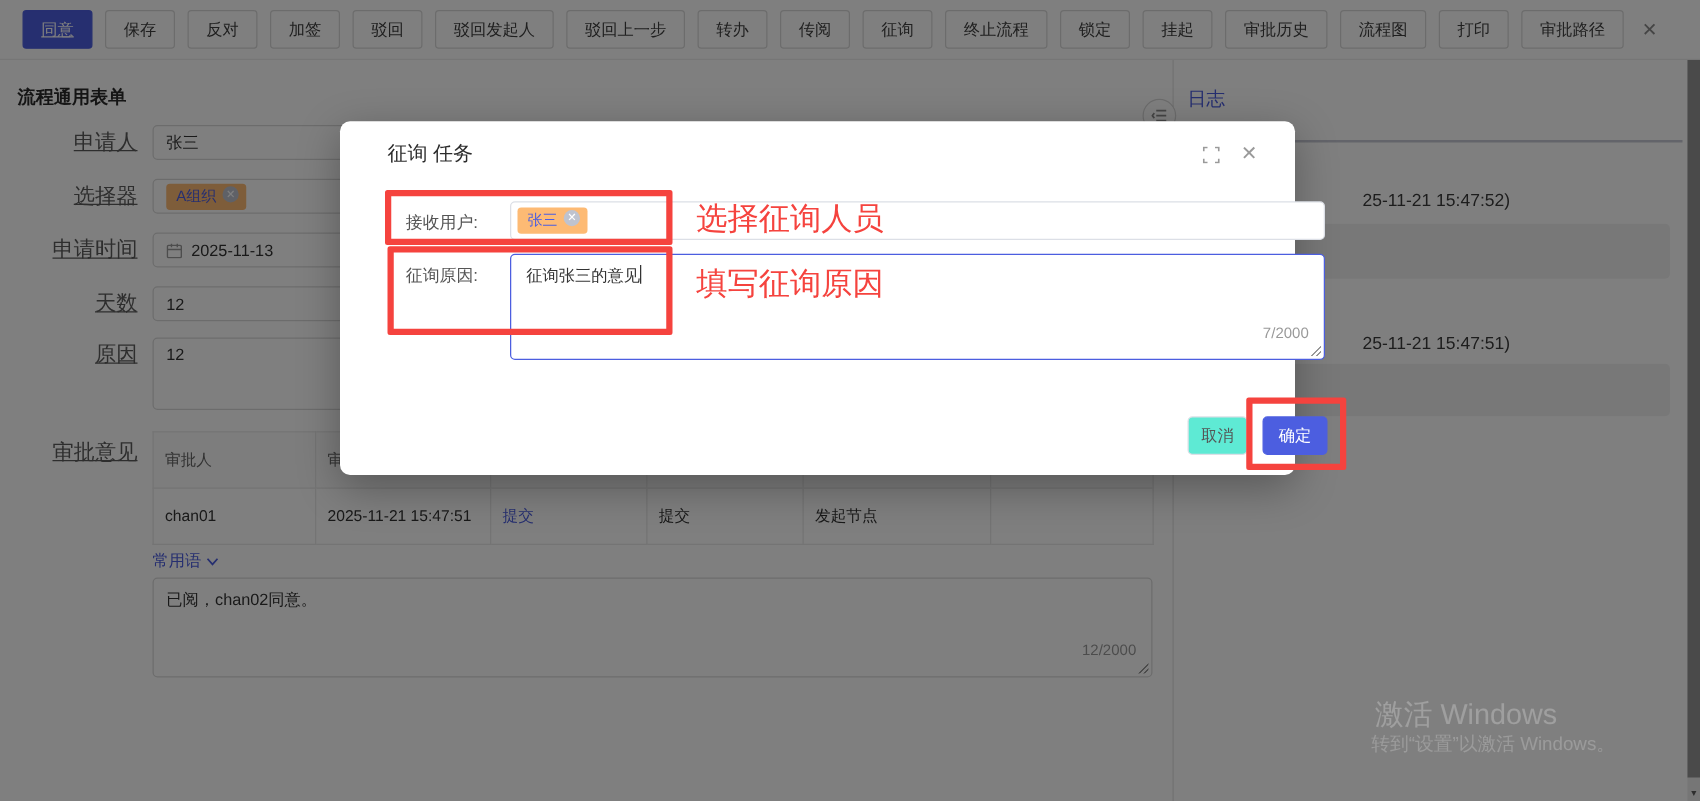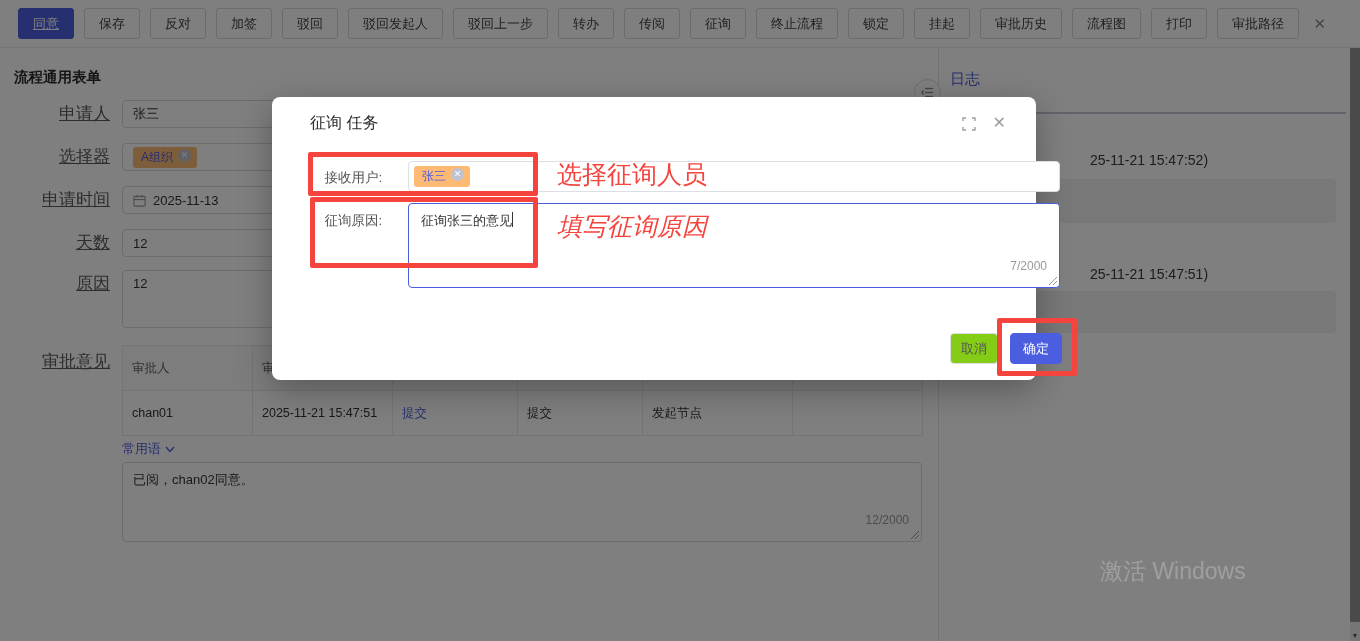--- a/index.html
+++ b/index.html
@@ -67,31 +67,31 @@
   #modal-title{position:absolute;left:38px;top:16px;font-size:16px;color:#2b2b2b;}
   #modal-fullscreen{position:absolute;right:60px;top:20px;cursor:pointer;display:flex;}
   #modal-close{position:absolute;right:30px;top:16px;font-size:16px;color:#9a9a9a;cursor:pointer;}
   .mlabel{position:absolute;left:30px;width:103px;text-align:center;font-size:13.5px;color:#555;}
   #receiver-label{top:72px;}
   #receiver-input{position:absolute;left:136px;top:64px;width:652px;height:31px;border:1px solid #dcdfe6;border-radius:4px;display:flex;align-items:center;padding:0 5px;background:#fff;}
   #reason-label{top:115px;}
   #reason-box{position:absolute;left:136px;top:106px;width:652px;height:85px;border:1px solid var(--primary);border-radius:4px;background:#fff;padding:8px 12px;font-size:13px;color:var(--text);}
   .caret{display:inline-block;width:1px;height:15px;background:#333;vertical-align:-2px;}
   .mbtn{position:absolute;top:236px;height:31px;display:inline-flex;align-items:center;justify-content:center;border-radius:4px;font-size:13px;cursor:pointer;}
-  #btn-cancel{left:678px;width:48px;background:#84cc16;border:1px solid #dcdfe6;color:#555;}
+  #btn-cancel{left:678px;width:48px;background:#5eead4;border:1px solid #dcdfe6;color:#555;}
   #btn-ok{left:738px;width:52px;background:var(--primary);border:1px solid var(--primary);color:#fff;}
 
   
   .rbox{position:absolute;border:5px solid var(--red);border-radius:2px;z-index:30;pointer-events:none;}
   #rbox-receiver{left:308px;top:152px;width:230px;height:44px;}
   #rbox-reason{left:310px;top:197px;width:228px;height:71px;}
   #rbox-ok{left:997px;top:318px;width:80px;height:58px;}
   .rtext{position:absolute;color:var(--red);font-size:25px;font-weight:500;white-space:nowrap;z-index:30;}
   #rtext-select{left:557px;top:158px;}
-  #rtext-fill{left:557px;top:210px;font-style:italic;}
+  #rtext-fill{left:557px;top:210px;}
 
   
   #scrollbar{position:absolute;right:0;top:48px;bottom:0;width:10px;background:#767676;z-index:40;}
   #scroll-thumb{position:absolute;top:0;left:0;width:10px;height:574px;background:#4a4a4a;}
   #scroll-arrow{position:absolute;bottom:2px;left:0;width:10px;text-align:center;font-size:7px;color:#2e2e2e;}
   svg{display:block;}
 </style>
 </head>
 <body>
 
@@ -214,20 +214,21 @@
     <div id="log-divider"></div>
     <div class="log-ts" id="log-ts-1">25-11-21 15:47:52)</div>
     <div class="log-bubble" id="log-bubble-1"></div>
     <div class="log-ts" id="log-ts-2">25-11-21 15:47:51)</div>
     <div class="log-bubble" id="log-bubble-2"></div>
   </div>
 
   <div id="overlay"></div>
 
   <div id="wm-title">激活 Windows</div>
+  <div id="wm-sub">转到“设置”以激活 Windows。</div>
 
   <div id="modal">
     <div id="modal-title">征询 任务</div>
     <span id="modal-fullscreen">
       <svg width="14" height="14" viewBox="0 0 14 14" fill="none" stroke="#9a9a9a" stroke-width="1.3">
         <polyline points="1,4 1,1 4,1"></polyline>
           <polyline points="10,1 13,1 13,4"></polyline>
           <polyline points="13,10 13,13 10,13"></polyline>
           <polyline points="4,13 1,13 1,10"></polyline>
       </svg>

